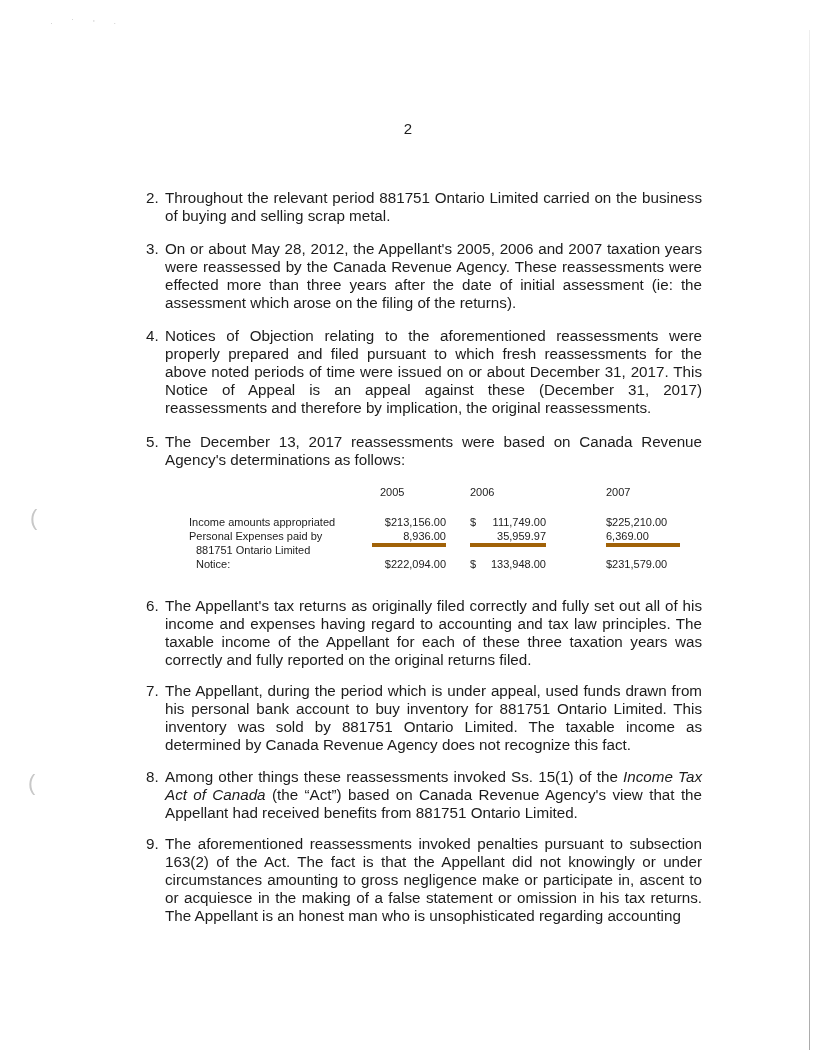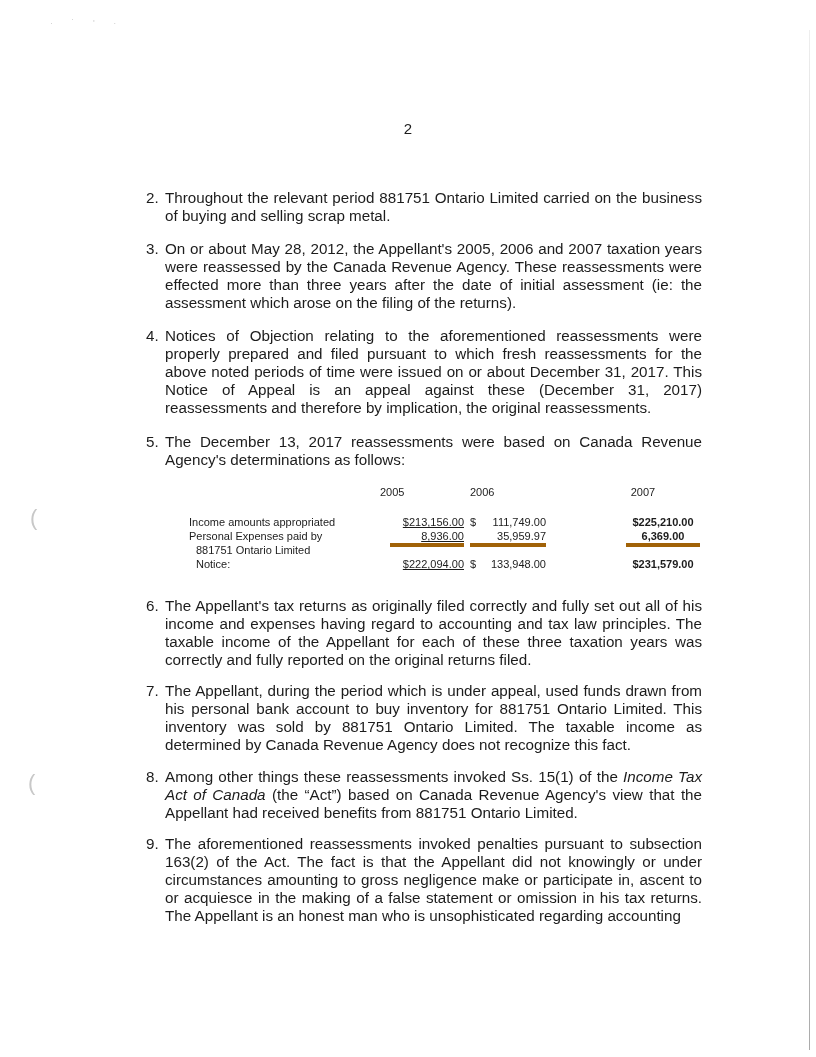--- a/index.html
+++ b/index.html
@@ -8,26 +8,26 @@
   .page-number { position: absolute; top: 120px; left: 0; width: 816px; text-align: center;
                  font-size: 15px; }
   .para { position: absolute; left: 146px; width: 556px; font-size: 15.2px; line-height: 18px; }
   .para .num { position: absolute; left: 0; top: 0; }
   .para .body { margin-left: 19px; text-align: justify; }
   .para .body i { font-style: italic; }
   .tbl { position: absolute; left: 174px; top: 485px; width: 530px; font-size: 11px; line-height: 14px; }
   .tbl .row { position: relative; height: 14px; }
   .tbl .lbl { position: absolute; left: 15px; }
   .tbl .lbl.indent { left: 22px; }
-  .tbl .c1 { position: absolute; left: 216px; width: 74px; text-align: right; text-decoration: underline; }
+  .tbl .c1 { position: absolute; left: 198px; width: 74px; text-align: right; }
   .tbl .c2 { position: absolute; left: 296px; width: 76px; text-align: right; }
-  .tbl .c3 { position: absolute; left: 452px; width: 74px; text-align: center; font-weight: bold; }
+  .tbl .c3 { position: absolute; left: 432px; width: 74px; text-align: left; }
   .tbl .h1 { position: absolute; left: 206px; }
   .tbl .h2 { position: absolute; left: 296px; width: 76px; text-align: left; }
-  .tbl .h3 { position: absolute; left: 432px; width: 74px; text-align: center; }
+  .tbl .h3 { position: absolute; left: 432px; width: 74px; text-align: left; }
   .tbl .dollar { float: left; }
   .tbl .ul { border-bottom: 4px solid #a16207; }
   .artifact { position: absolute; color: #c8c8c8; font-size: 22px; }
   .scan-edge { position: absolute; right: 6px; top: 30px; width: 1px; height: 1020px;
                background: linear-gradient(#eee, #bbb 40%, #ccc 70%, #aaa); }
   .specks { position: absolute; left: 50px; top: 18px; color: #cfcfcf; font-size: 9px; letter-spacing: 8px; }
 </style>
 </head>
 <body>
 

